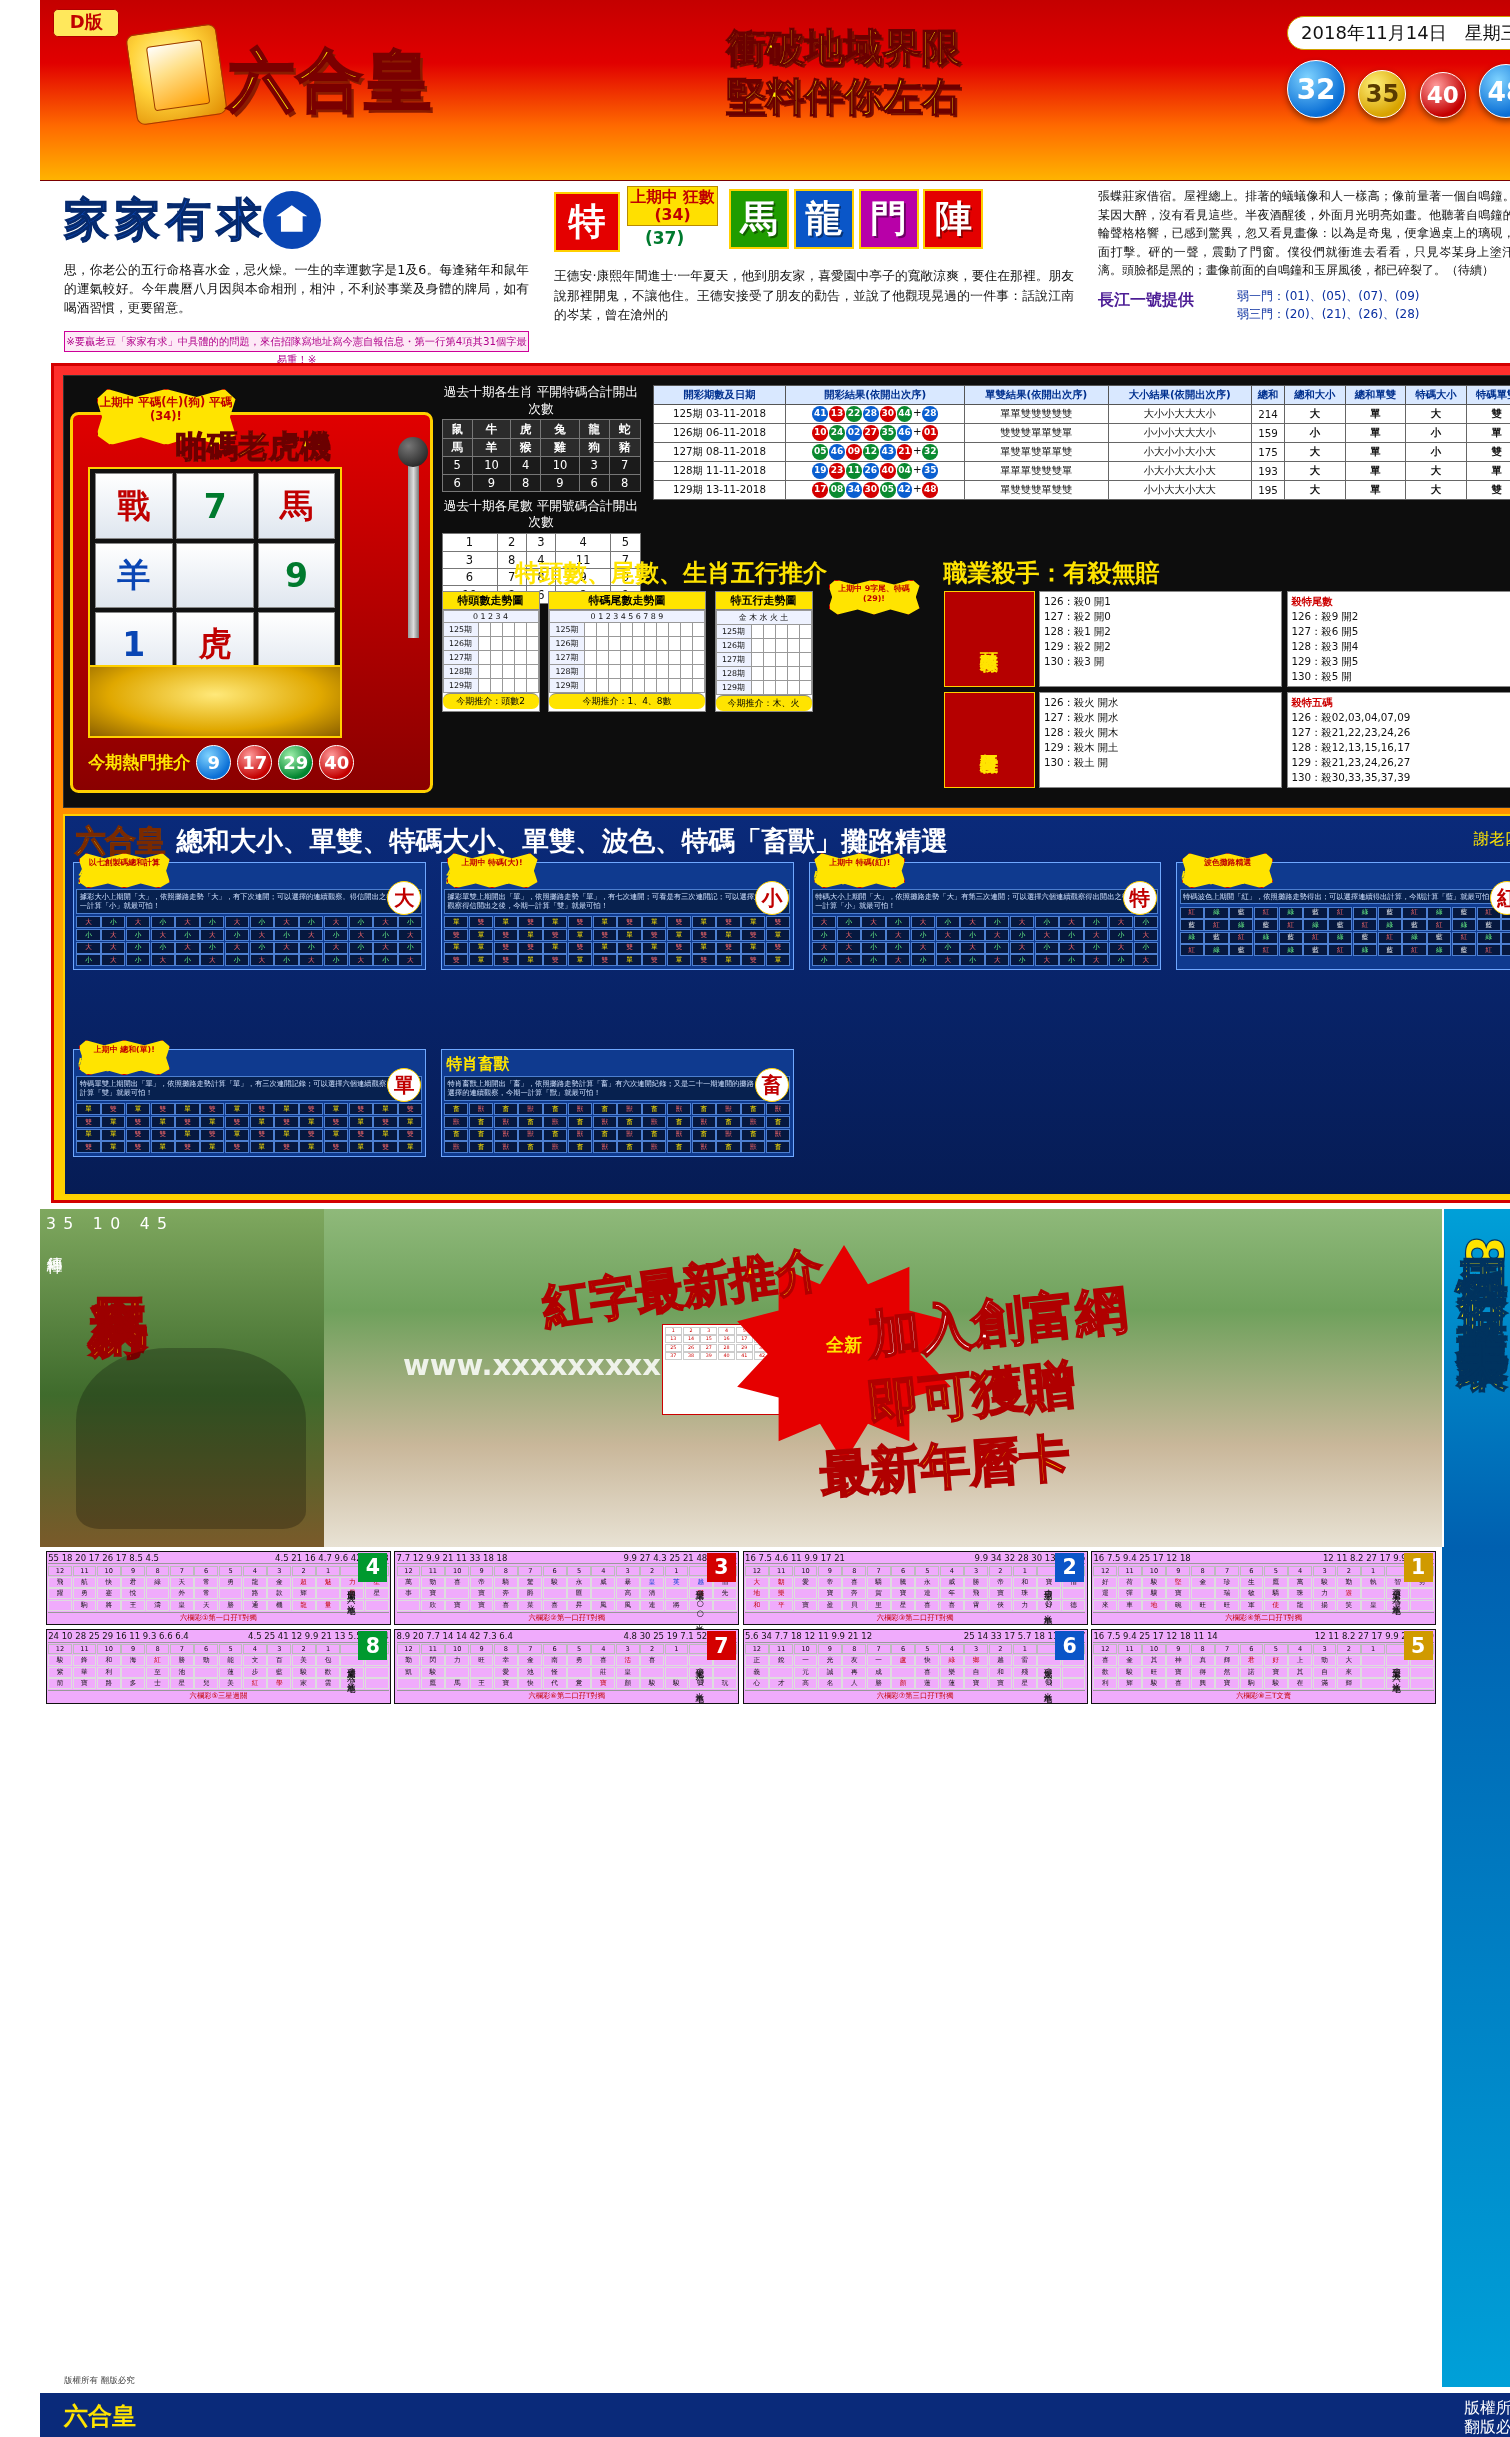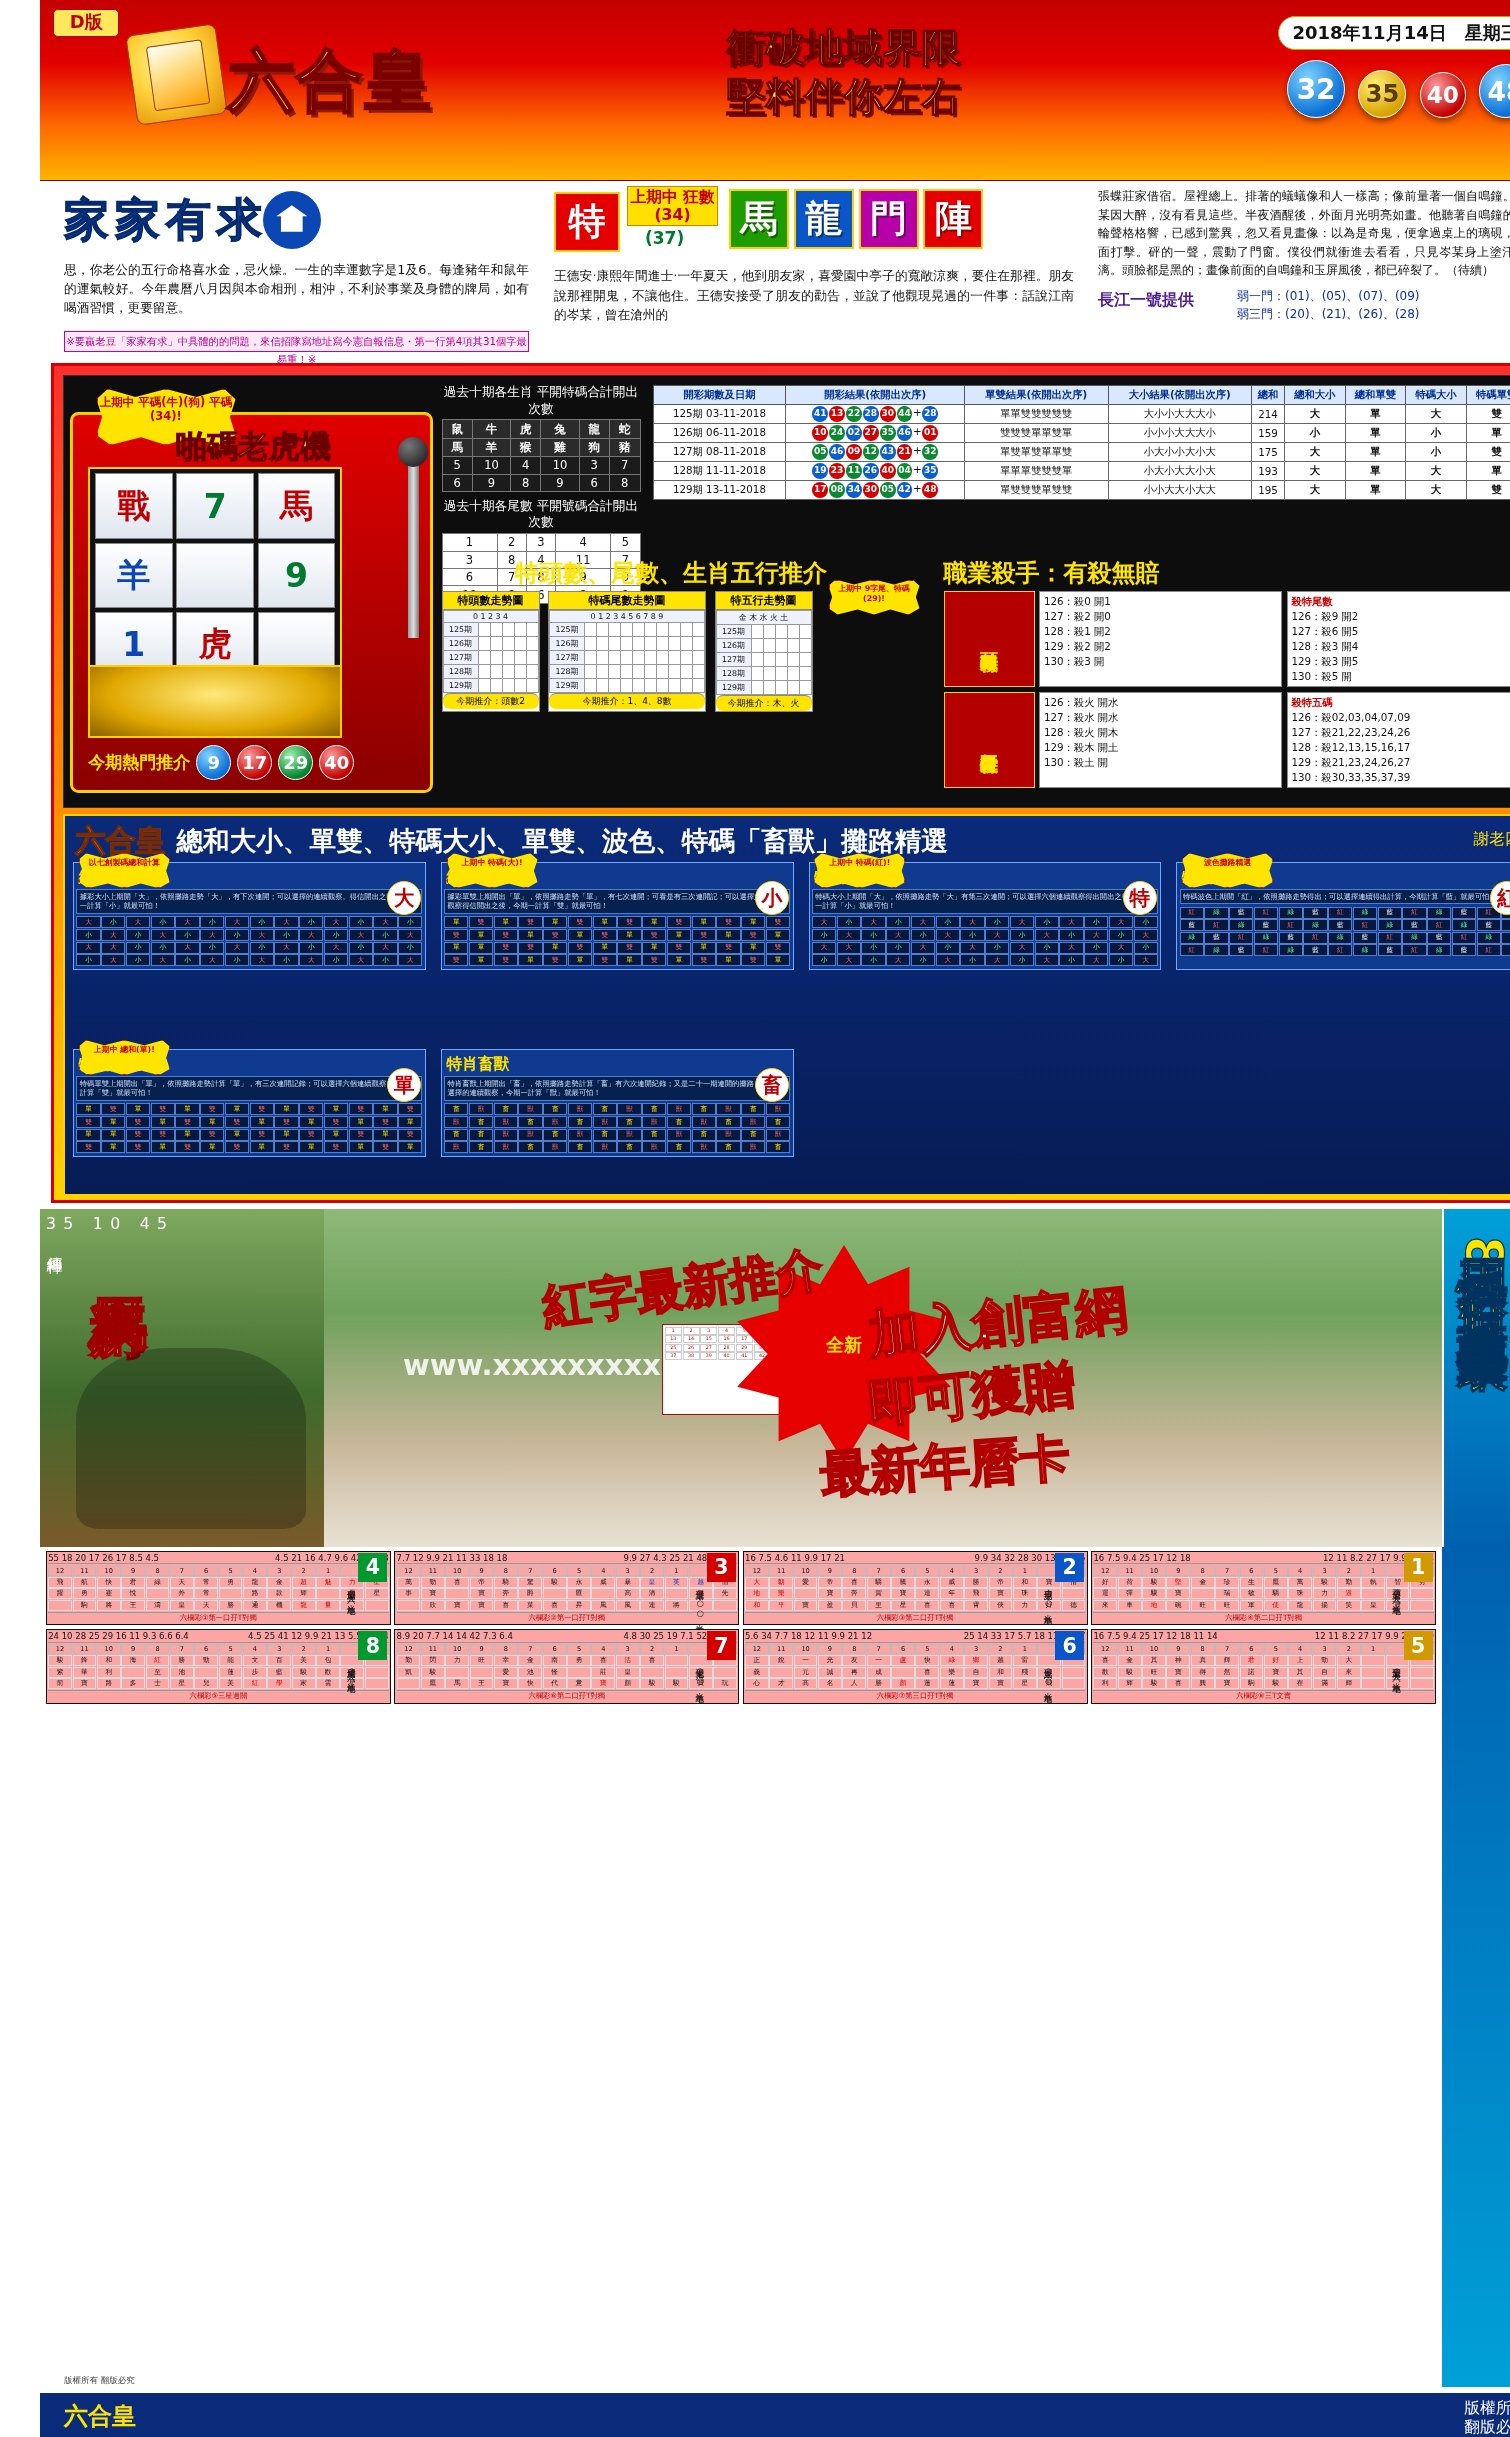--- a/index.html
+++ b/index.html
@@ -44,21 +44,21 @@
   .slogan {
     position:absolute; left:592px; top:24px; width:423px; text-align:center;
     color:#ffef00; font-size:39px; font-weight:bold; line-height:1.25;
     -webkit-text-stroke:1.2px #6b0000; text-shadow:2.4px 2.4px 0 #7a0d00;
   }
   .datebox {
     position:absolute; right:18px; top:15.7px; height:34px; padding:0 13.3px;
     background:#fff; border:1.8px solid #cfa100; border-radius:17px;
     display:flex; align-items:center; gap:18px;
   }
-  .datebox span { font-size:18px; font-weight:bold; color:#111; }
+  .datebox span { font-size:18px; font-weight:normal; color:#111; }
   .balls { position:absolute; right:18px; top:60px; display:flex; align-items:flex-end; gap:13.3px; }
   .ball {
     border-radius:50%; display:flex; align-items:center; justify-content:center;
     font-weight:bold; color:#fff; border:1.8px solid #fff;
     box-shadow: 0 3px 6px rgba(0,0,0,.45);
   }
   .ball.b1 { width:58px; height:58px; font-size:28px; background: radial-gradient(circle at 35% 30%, #7fd3ff, #0a6fd6 70%); }
   .ball.b2 { width:48px; height:48px; font-size:24px; background: radial-gradient(circle at 35% 30%, #fff07a, #d8a300 70%); color:#5a3b00; }
   .ball.b3 { width:46px; height:46px; font-size:23px; background: radial-gradient(circle at 35% 30%, #ff9d9d, #c40000 70%); }
   .ball.b4 { width:54px; height:54px; font-size:26.6px; background: radial-gradient(circle at 35% 30%, #7fd3ff, #0a6fd6 70%); }
@@ -293,21 +293,21 @@
     color:#ffe400; -webkit-text-stroke:1.2px #00335f; letter-spacing:3.6px; line-height:1.05;
   }
 
   
   .races { position:absolute; left:0; top:1547px; width:1511px; height:864px; background:#fff; }
   .side2 {
     position:absolute; left:1402px; top:0; width:109px; height:840px;
     background: linear-gradient(180deg,#0060b0,#00a0d8);
   }
   .race-grid { position:absolute; left:6px; top:3.6px; width:1390px; display:grid; grid-template-columns:repeat(4,1fr); grid-gap:3.6px; }
-  .race-card { border:1.2px solid #111; background:#fca5a5; position:relative; padding:1.2px; }
+  .race-card { border:1.2px solid #111; background:#f0abfc; position:relative; padding:1.2px; }
   .rc-top { display:flex; justify-content:space-between; font-size:8.5px; color:#111; border-bottom:0.6px solid #999; padding-bottom:0.6px; }
   .rc-num {
     position:absolute; right:2.4px; top:1.2px; width:29px; height:29px; color:#fff; font-size:20.5px; font-weight:bold;
     display:flex; align-items:center; justify-content:center;
   }
   .n-green { background:#00992f; } .n-red{ background:#d40000; } .n-blue{ background:#0a55c8; } .n-gold{ background:#d09a00; }
   .rc-odds { display:grid; grid-template-columns:repeat(14,1fr); gap:0.6px; margin-top:1.2px; }
   .rc-odds div { border:0.6px solid #bbb; font-size:6.6px; text-align:center; color:#111; }
   .rc-body { display:grid; grid-template-columns:repeat(14,1fr); gap:0.6px; margin-top:1.2px; }
   .rc-body div { border:0.6px solid #ddd; font-size:6.6px; text-align:center; color:#111; min-height:9px; }

